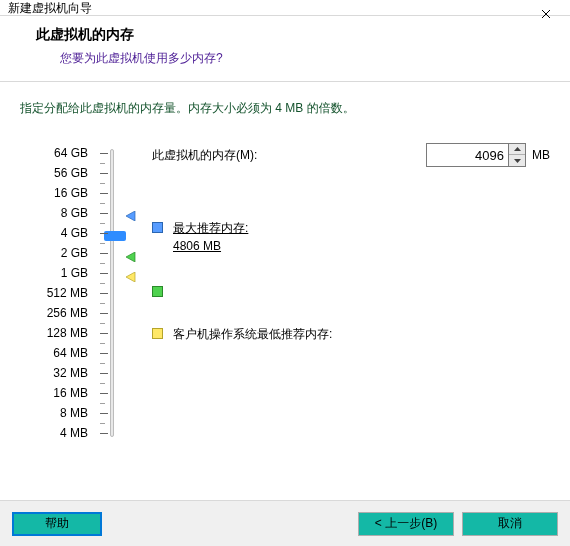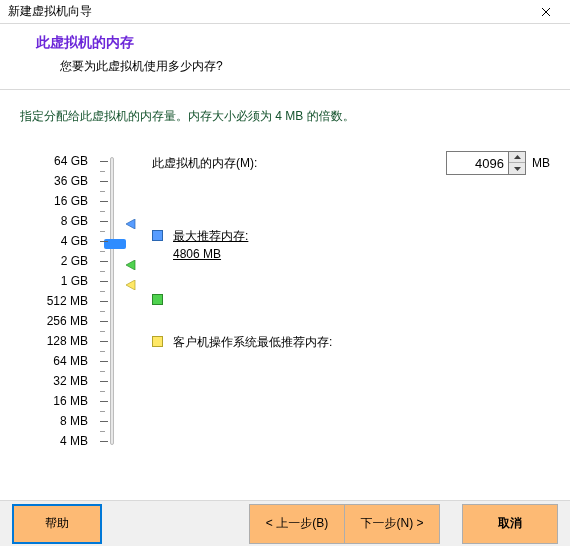--- a/index.html
+++ b/index.html
@@ -1,25 +1,25 @@
 <!DOCTYPE html>
 <html><head>
 <meta charset="utf-8">
 <style>
 * { box-sizing: border-box; margin: 0; padding: 0; font-family: "Microsoft YaHei", "Segoe UI", Tahoma, sans-serif; }
 body { background: #fff; width: 570px; height: 546px; position: relative; font-size: 12px; }
-.titlebar { height: 24px; display: flex; align-items: center; padding: 0 2px 0 8px; }
+.titlebar { height: 16px; display: flex; align-items: flex-start; padding: 0 2px 0 8px; }
 .titlebar .title { flex: 1; color: #000; font-size: 12px; }
 .titlebar .close { width: 45px; height: 28px; display: flex; align-items: center; justify-content: center; cursor: default; }
 .titlebar .close svg { width: 10px; height: 10px; stroke: #000; stroke-width: 1; }
 .underline { border-bottom: 1px solid #d9d9d9; }
 
 .header { padding: 10px 0 14px 36px; border-bottom: 1px solid #d9d9d9; }
-.header h1 { font-size: 14px; font-weight: 700; color: #6d28d9; margin-bottom: 6px; }
-.header .sub { font-size: 12px; color: #000000; padding-left: 24px; }
+.header h1 { font-size: 14px; font-weight: 700; color: #000000; margin-bottom: 6px; }
+.header .sub { font-size: 12px; color: #4c1d95; padding-left: 24px; }
 
 .content { padding: 18px 20px 0 20px; }
 .instruction { color: #14532d; font-size: 12px; margin-bottom: 26px; }
 
 .memrow { display: flex; }
 .scalecol { width: 76px; padding-right: 8px; position: relative; }
 .trackcol { width: 42px; position: relative; }
 .rightcol { flex: 1; padding-left: 14px; }
 
 .scale-label { height: 20px; line-height: 20px; text-align: right; color: #000; font-size: 12px; }
@@ -28,41 +28,41 @@
 .tick { position: absolute; left: 0; width: 5px; height: 1px; background: #a0a0a0; }
 .tick.major { width: 8px; background: #646464; }
 .rail { position: absolute; left: 10px; top: 0; bottom: 0; width: 4px; background: #e8e8e8; border: 1px solid #bcbcbc; border-radius: 2px; }
 .thumb { position: absolute; left: 4px; width: 22px; height: 10px; background: #2e8cff; border-radius: 2px; }
 .marker { position: absolute; left: 26px; }
 .marker svg { display: block; }
 
 .field-row { display: flex; align-items: center; margin-bottom: 24px; }
 .field-label { flex: 1; color: #000; font-size: 12px; }
 .spin { display: flex; align-items: center; }
-.spin input { width: 62px; height: 24px; border: 1px solid #7a7a7a; border-right: none; text-align: right; padding-right: 4px; font-size: 13px; }
+.spin input { width: 82px; height: 24px; border: 1px solid #7a7a7a; border-right: none; text-align: right; padding-right: 4px; font-size: 13px; }
 .spin .btns { display: flex; flex-direction: column; border: 1px solid #7a7a7a; }
 .spin .btns button { width: 16px; height: 11px; border: none; background: #e9e9e9; display: flex; align-items: center; justify-content: center; padding: 0; cursor: default; }
 .spin .btns button:first-child { border-bottom: 1px solid #b0b0b0; }
 .spin .btns svg { width: 7px; height: 4px; fill: #404040; }
 .unit { margin-left: 6px; font-size: 12px; }
 
 .legend-item { display: flex; margin-bottom: 12px; }
 .legend-item.gap { margin-bottom: 28px; text-decoration: underline; }
 .lg-sq { width: 11px; height: 11px; margin-top: 3px; margin-right: 10px; border: 1px solid; }
 .sq-blue   { background:#579cff; border-color:#2a66b2; }
 .sq-green  { background:#4fd24f; border-color:#2a8a2a; }
 .sq-yellow { background:#ffe866; border-color:#b5a42a; }
 .lg-text .lhead { font-size: 12px; color: #000; line-height: 18px; }
 .lg-text .lval  { font-size: 12px; color: #000; line-height: 18px; }
 
 .footer { position: absolute; left: 0; right: 0; bottom: 0; height: 46px; border-top: 1px solid #d9d9d9; background: #f0f0f0; display: flex; align-items: center; padding: 0 12px; }
 .footer .spacer { flex: 1; }
-.btn { height: 40px; min-width: 96px; border: 1px solid #adadad; background: #fdba74; font-size: 12px; color: #000; cursor: default; }
+.btn { height: 24px; min-width: 96px; border: 1px solid #adadad; background: #14b8a6; font-size: 12px; color: #000; cursor: default; }
 .btn.help { border: 2px solid #0078d7; min-width: 90px; }
-.ml { margin-left: 22px; font-weight: bold; }
+.ml { margin-left: 8px; }
 </style>
 </head>
 <body>
 
 <div class="titlebar underline">
   <div class="title">新建虚拟机向导</div>
   <div class="close">
     <svg viewBox="0 0 10 10">
         <path d="M1 1 L9 9 M9 1 L1 9"></path>
       </svg>
@@ -73,21 +73,21 @@
   <h1>此虚拟机的内存</h1>
   <div class="sub">您要为此虚拟机使用多少内存?</div>
 </div>
 
 <div class="content">
   <div class="instruction">指定分配给此虚拟机的内存量。内存大小必须为 4 MB 的倍数。</div>
 
   <div class="memrow">
     <div class="scalecol">
       <div class="scale-label">64 GB</div>
-      <div class="scale-label">36 GB</div>
+      <div class="scale-label">56 GB</div>
       <div class="scale-label">16 GB</div>
       <div class="scale-label">8 GB</div>
       <div class="scale-label">4 GB</div>
       <div class="scale-label">2 GB</div>
       <div class="scale-label">1 GB</div>
       <div class="scale-label">512 MB</div>
       <div class="scale-label">256 MB</div>
       <div class="scale-label">128 MB</div>
       <div class="scale-label">64 MB</div>
       <div class="scale-label">32 MB</div>
@@ -190,15 +190,14 @@
         </div>
       </div>
     </div>
   </div>
 </div>
 
 <div class="footer">
   <button class="btn help">帮助</button>
   <div class="spacer"></div>
   <button class="btn">&lt; 上一步(B)</button>
-  <button class="btn" style="margin-left:-1px">下一步(N) &gt;</button>
   <button class="btn ml">取消</button>
 </div>
 
 </body></html>

